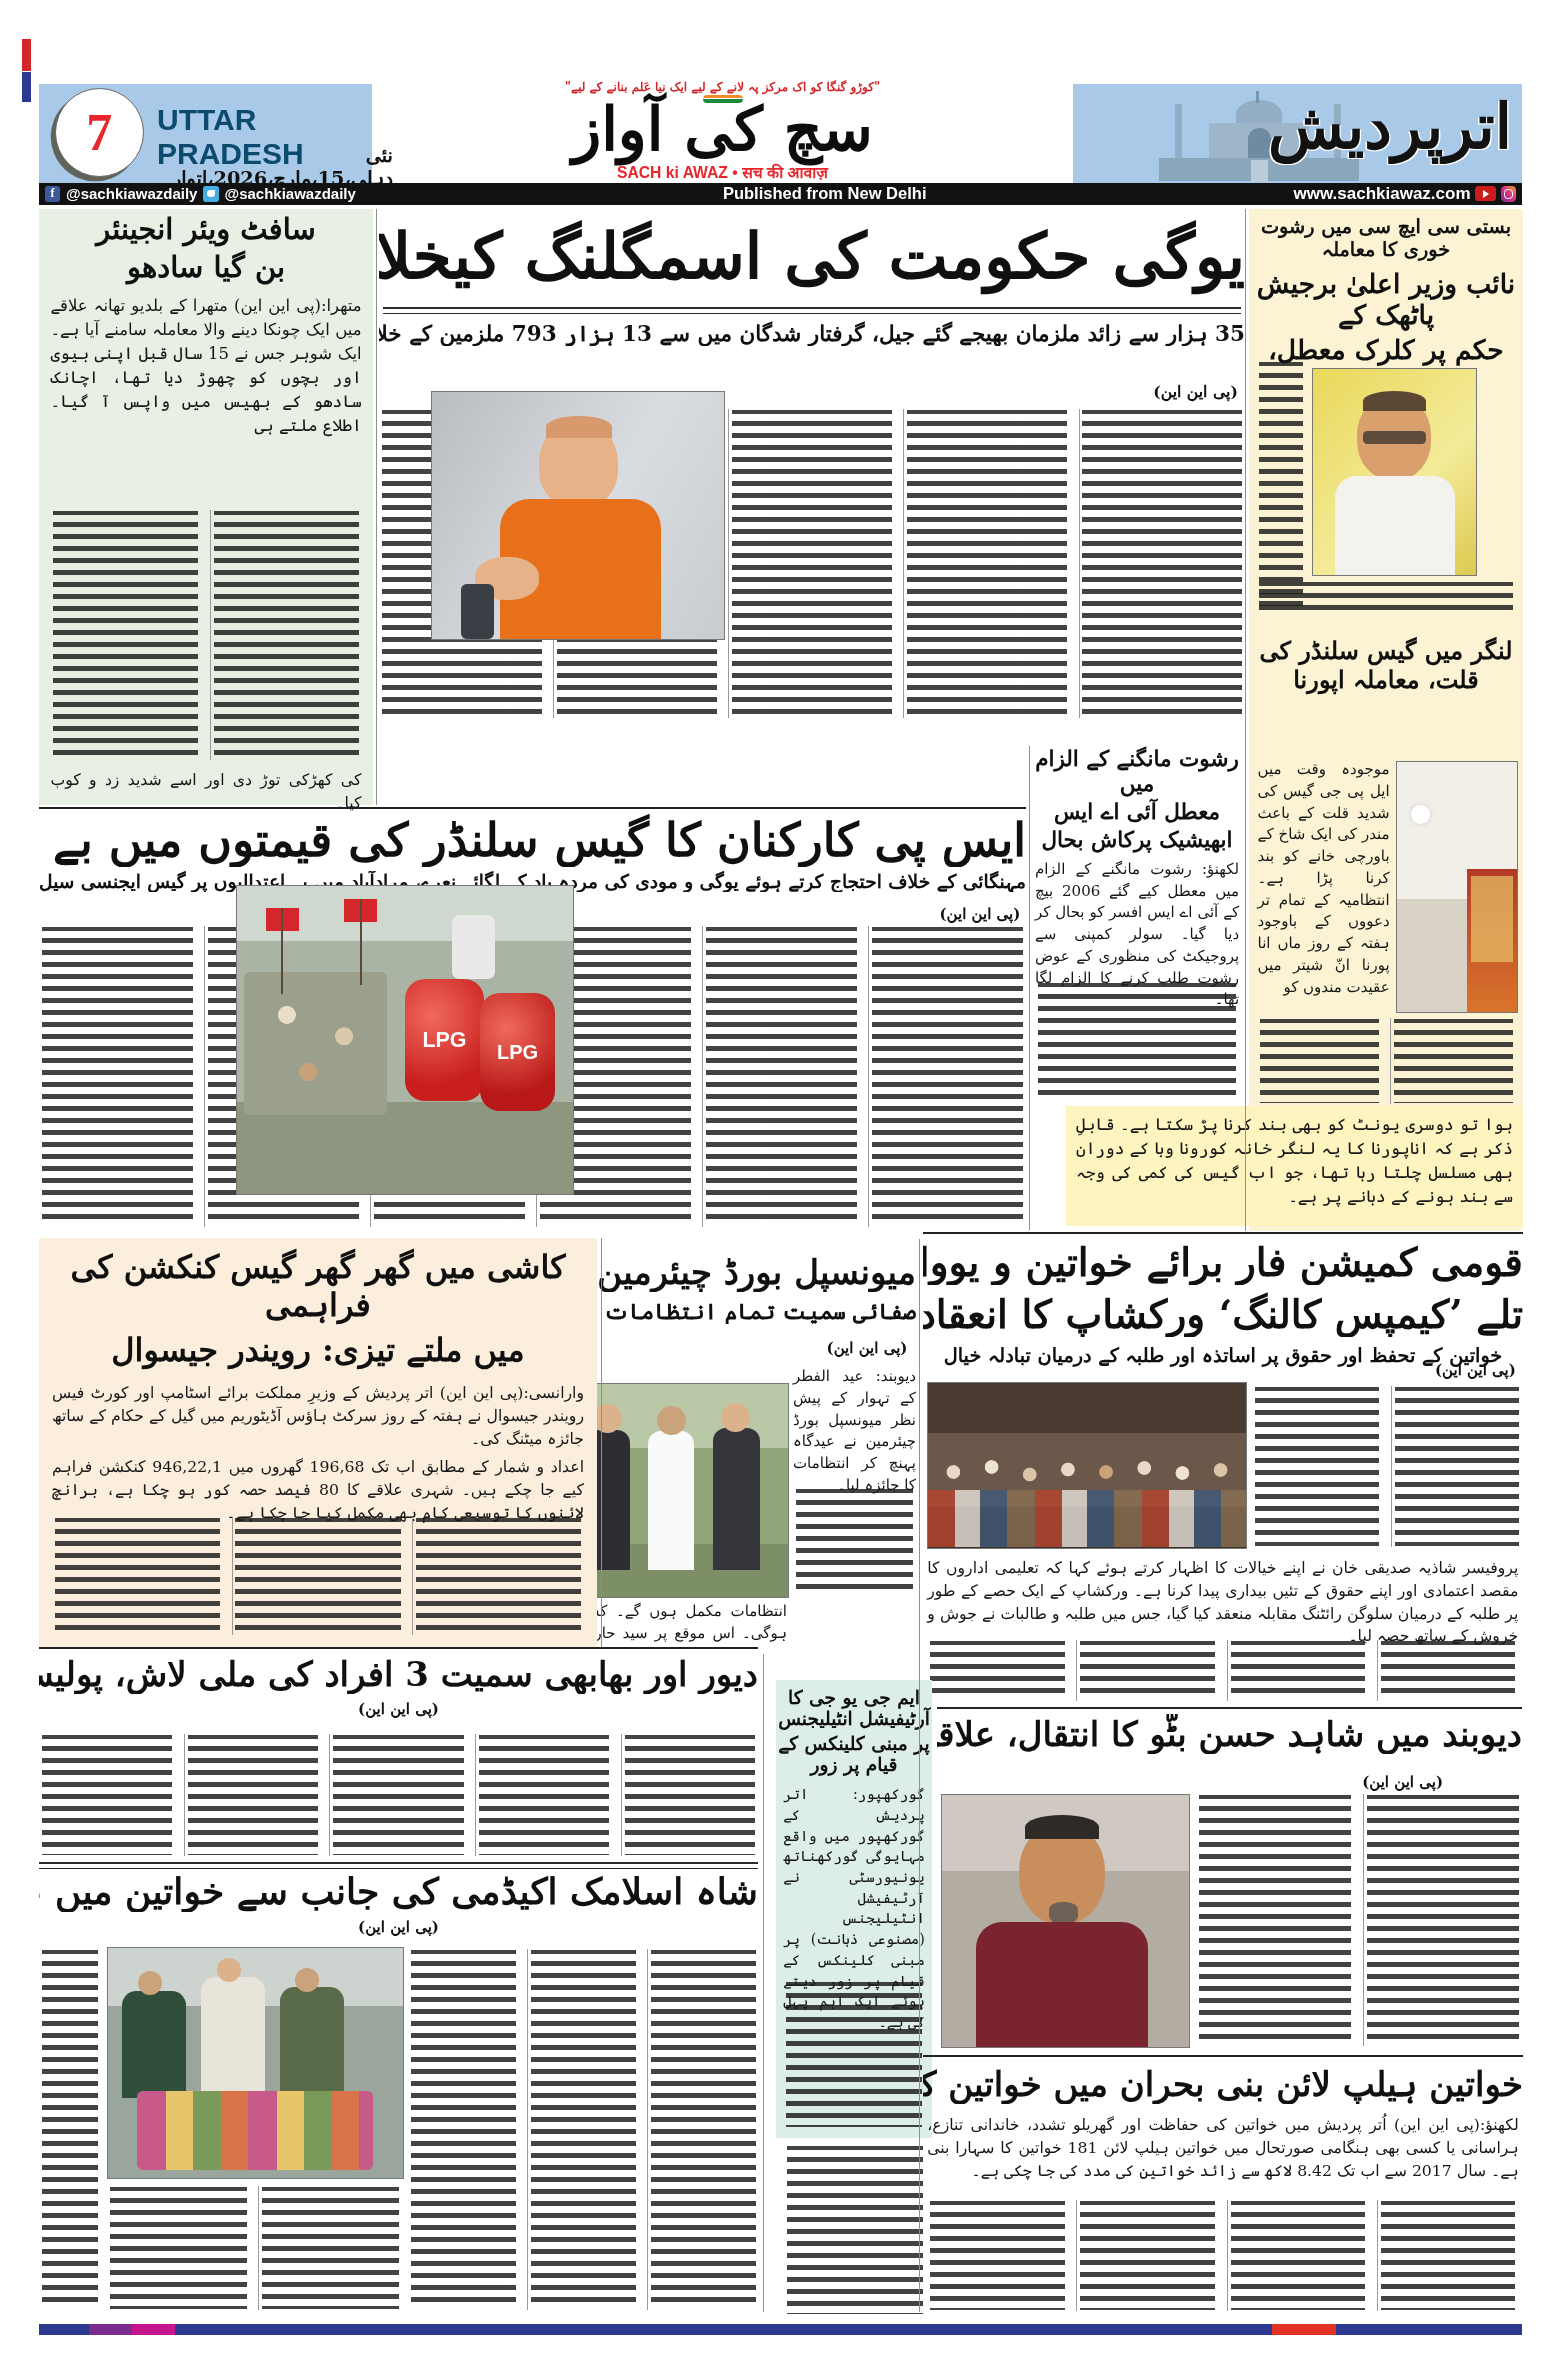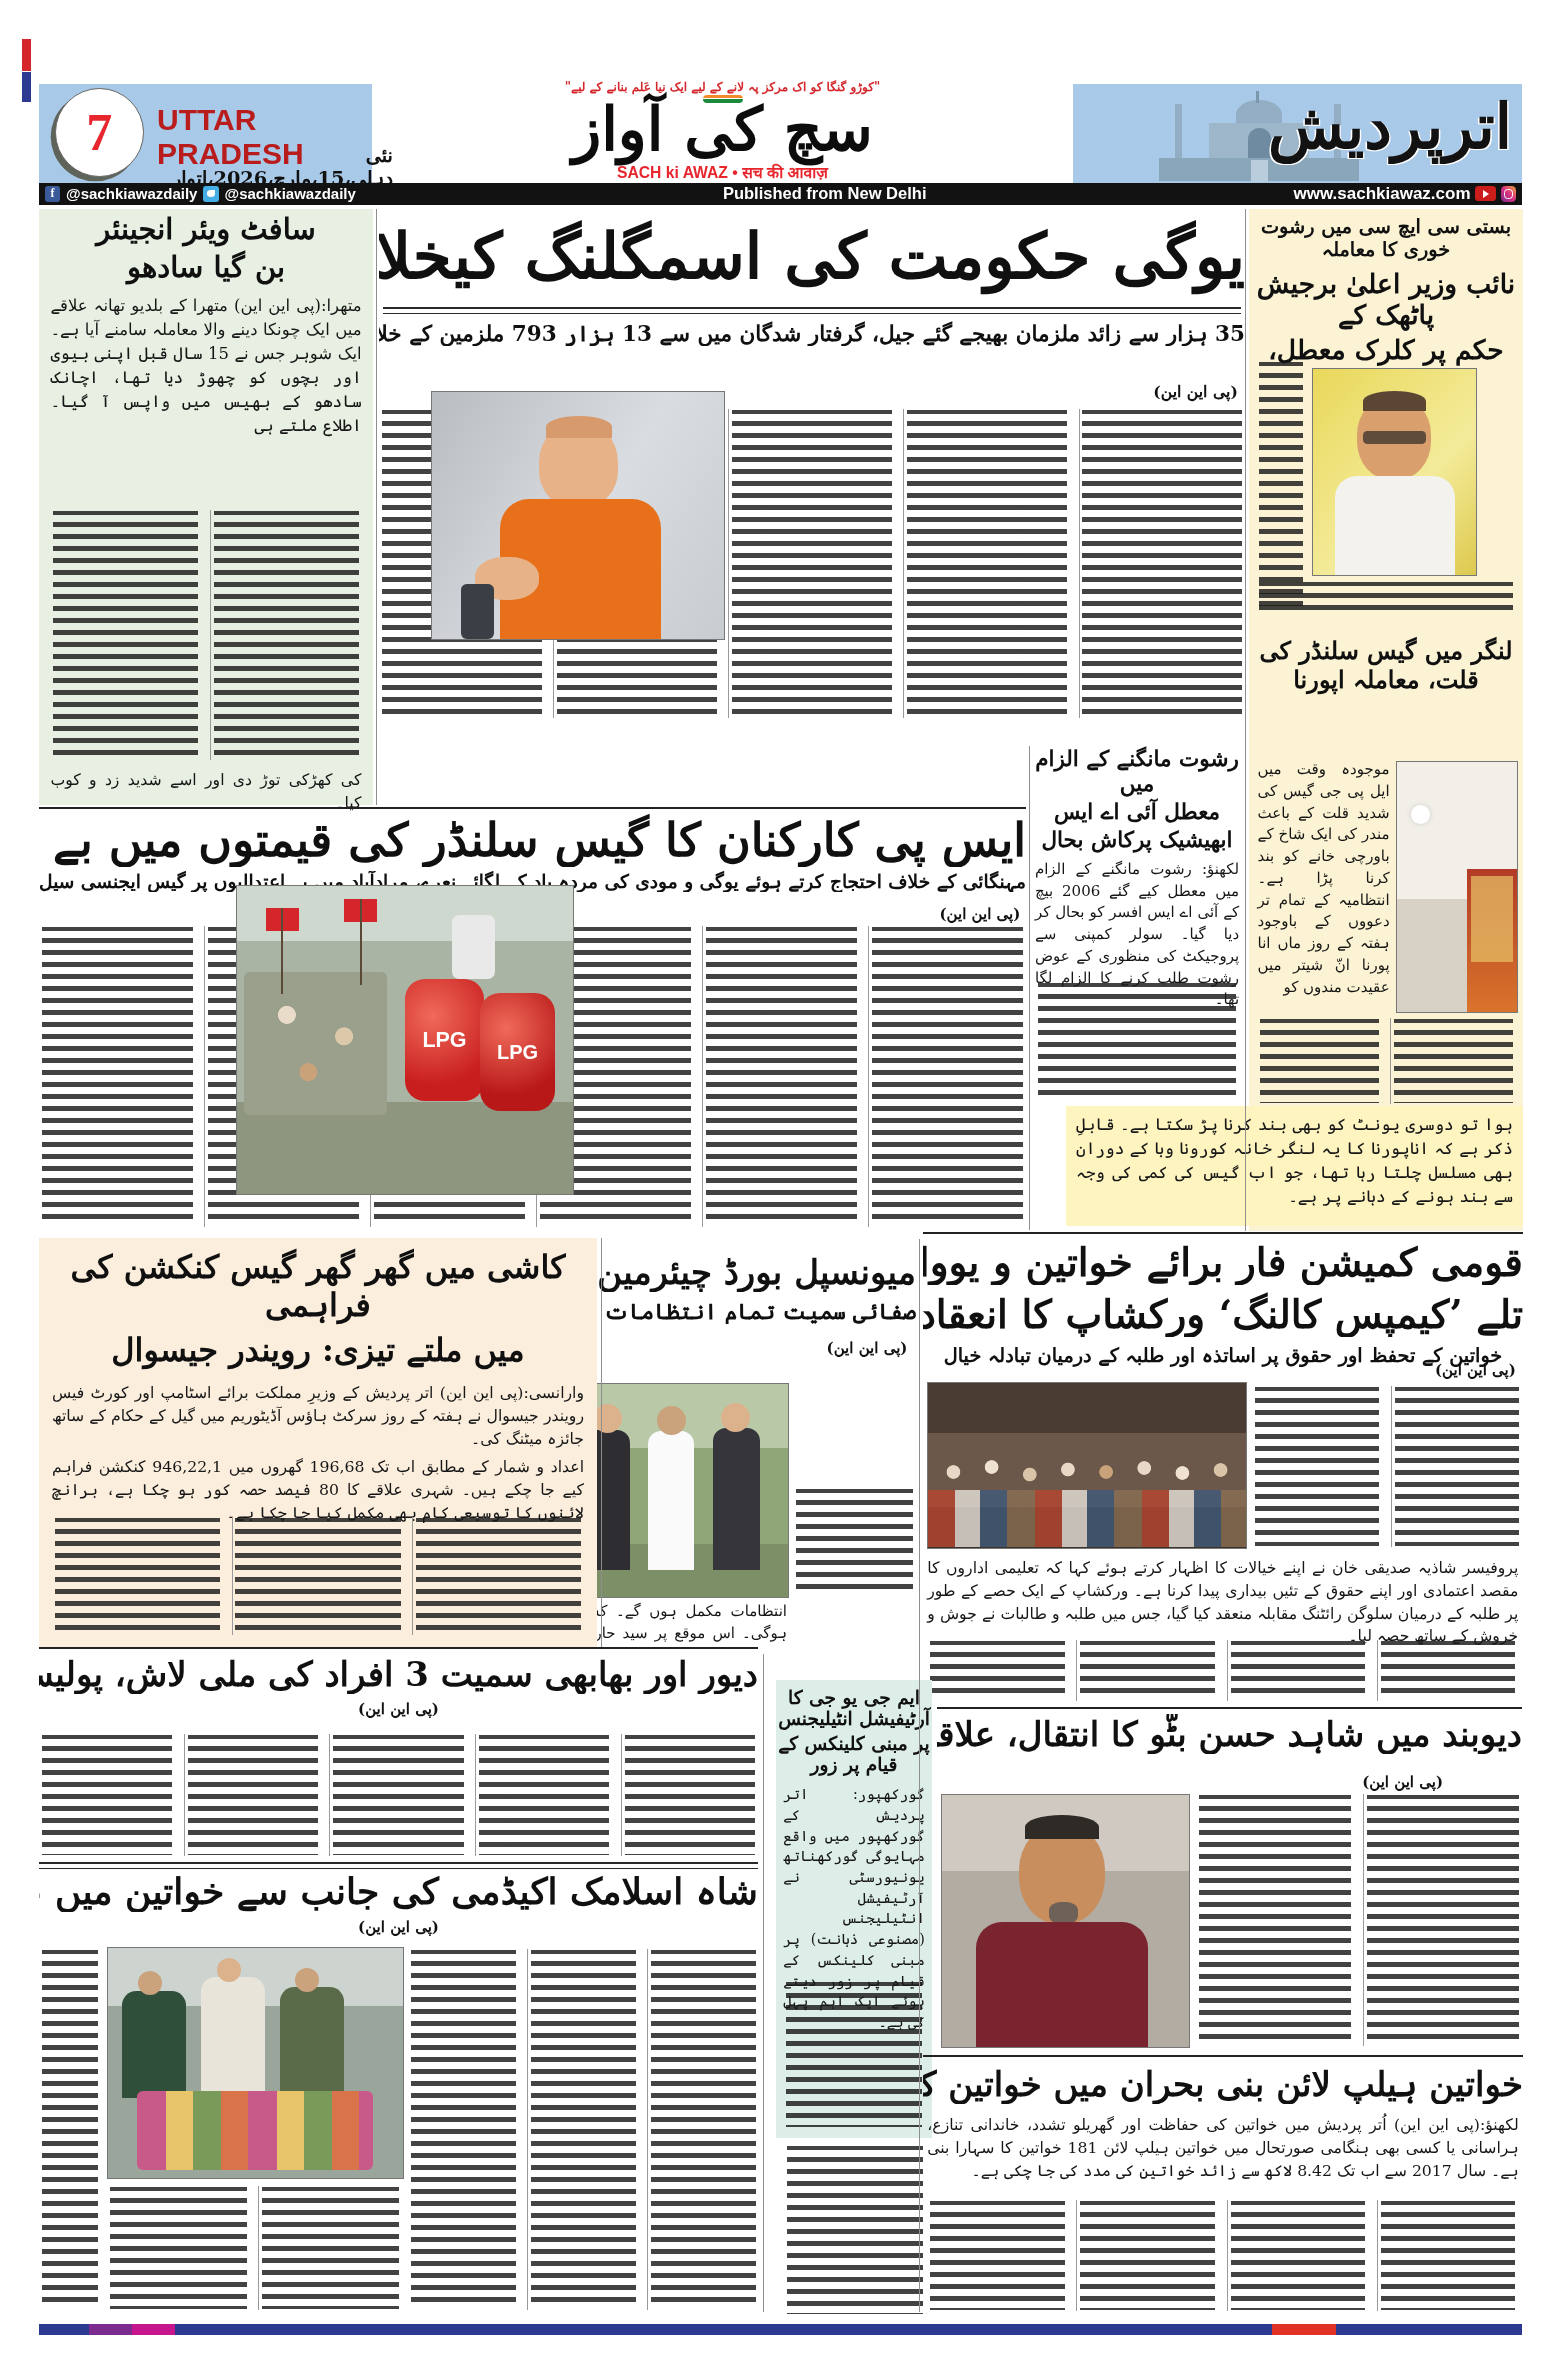--- a/index.html
+++ b/index.html
@@ -42,21 +42,21 @@
 
 <div id="page">
 
   <div class="abs" style="left:21.5px;top:39px;width:9.3px;height:32px;background:#d5262b;"></div>
   <div class="abs" style="left:21.5px;top:72px;width:9.3px;height:30px;background:#2b3990;"></div>
 
   <div class="abs mastblue" style="left:39px;top:84px;width:333px;height:99px;">
     <div class="abs center" style="left:15.7px;top:4.3px;width:87px;height:87px;background:#fff;border-radius:50%;border:1.4px solid #666;box-shadow:-4.3px 4.3px 0 rgba(70,65,40,.75);">
       <span style="color:#e8262d;font-size:52px;font-weight:bold;font-family:'Liberation Serif',serif;">7</span>
     </div>
-    <div class="abs" style="left:118px;top:18.6px;width:215px;font-size:30px;font-weight:bold;color:#b91c1c;letter-spacing:0px;font-family:'Liberation Sans',sans-serif;">UTTAR PRADESH</div>
+    <div class="abs" style="left:118px;top:18.6px;width:215px;font-size:30px;font-weight:bold;color:#0c4a6e;letter-spacing:0px;font-family:'Liberation Sans',sans-serif;">UTTAR PRADESH</div>
     <div class="abs rtl" style="left:118px;top:60px;width:236px;font-size:19.3px;font-weight:bold;color:#111;font-family:'DejaVu Serif',serif;">نئی دہلی،15،مارچ،2026،اتوار</div>
   </div>
 
   <div class="abs" style="left:372px;top:80px;width:701px;height:103px;text-align:center;">
     <div class="rtl" style="color:#d5262b;font-size:12px;font-weight:bold;font-family:'DejaVu Serif',serif;">"کوڑو گنگا کو اک مرکز پہ لانے کے لیے ایک نیا عَلم بنانے کے لیے"</div>
     <div style="margin:1.4px auto 0;width:40px;height:7.2px;border-radius:4.3px;background:linear-gradient(to bottom,#f08a2c 0 2.9px,#fff 2.9px 4.3px,#1c8a3c 4.3px 7.2px);"></div>
     <div style="margin-top:-4.3px;font-size:60px;font-weight:bold;color:#0c0c0c;direction:rtl;font-family:'DejaVu Serif',serif;line-height:1.05;">سچ کی آواز</div>
     <div style="color:#e8262d;font-size:15.7px;font-weight:bold;font-family:'Liberation Sans',sans-serif;">SACH ki AWAZ • सच की आवाज़</div>
   </div>
 
@@ -233,20 +233,21 @@
           <div class="col greek greek-pad"></div>
           <div class="col greek greek-pad"></div>
         </div>
     </div>
   </div>
 
   <div class="abs" style="left:390px;top:1252px;width:526px;height:395px;overflow:hidden;">
     <div class="hl nowrap" style="font-size:34px;">میونسپل بورڈ چیئرمین نے کیا عیدگاہ کا معائنہ</div>
     <div class="hl nowrap" style="font-size:21.5px;margin-top:7.2px;">صفائی سمیت تمام انتظامات کو یقینی بنانے کی دیں ہدایات</div>
     <div class="byline abs" style="right:8.6px;top:87px;font-size:15px;">(پی این این)</div>
+    <div class="bodytxt" style="position:absolute;right:0px;top:114px;width:123px;font-size:15px;">دیوبند: عید الفطر کے تہوار کے پیش نظر میونسپل بورڈ چیئرمین نے عیدگاہ پہنچ کر انتظامات کا جائزہ لیا۔</div>
     <div class="greekwrap" style="right:0px;top:236px;width:123px;height:107px;">
       <div class="cols">
           <div class="col greek greek-pad"></div>
         </div>
     </div>
     <div class="photo" style="left:32px;top:131px;width:365px;height:213px;background:linear-gradient(to bottom,#b9c9a8 0 30%,#90a678 30% 75%,#7c8f66 75%);">
       <div class="abs" style="left:29px;top:50px;width:46px;height:136px;background:#f2f0ea;border-radius:13px 13px 0 0;"></div>
       <div class="abs" style="left:93px;top:43px;width:47px;height:143px;background:#c9b289;border-radius:13px 13px 0 0;"></div>
       <div class="abs" style="left:161px;top:46px;width:46px;height:140px;background:#2e2e32;border-radius:13px 13px 0 0;"></div>
       <div class="abs" style="left:225px;top:47px;width:46px;height:139px;background:#fafafa;border-radius:13px 13px 0 0;"></div>

